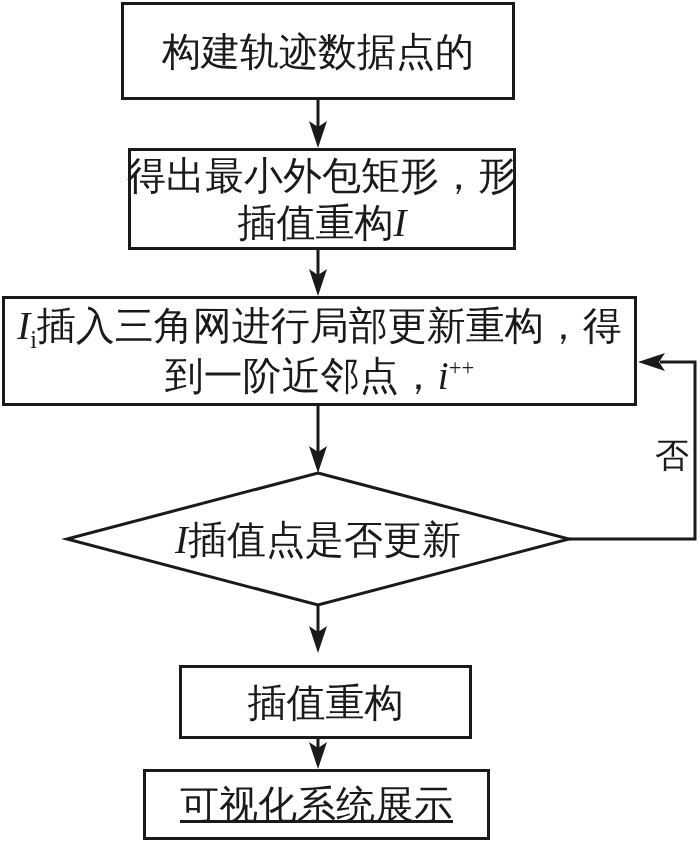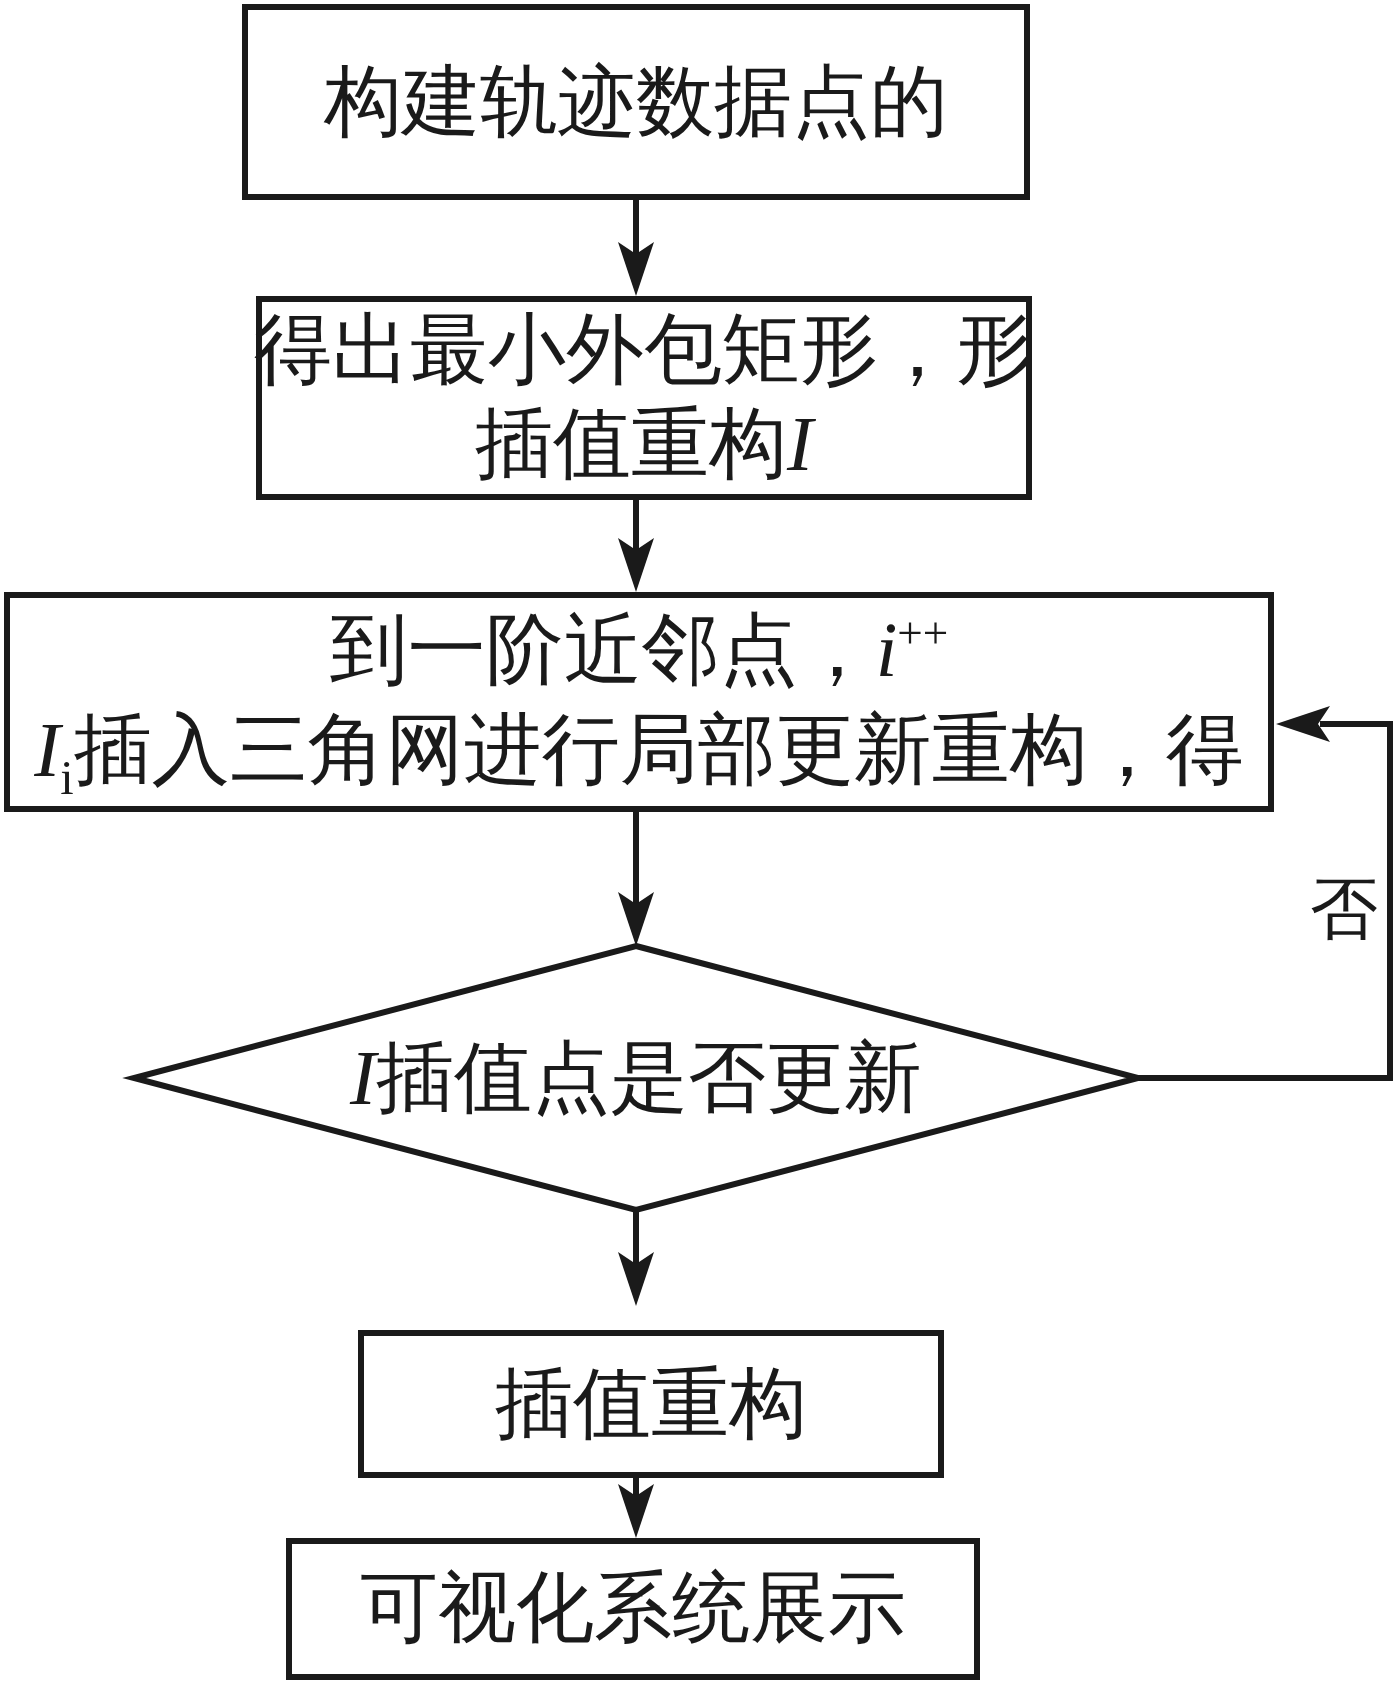--- a/index.html
+++ b/index.html
@@ -86,36 +86,36 @@
 
   <div class="node" style="left:128px; top:148px; width:388px; height:102px;text-align:right;">
     <div>得出最小外包矩形，形</div>
     <div>
       <span>插值重构</span><span class="var">I</span>
     </div>
   </div>
 
   <div class="node box3" style="left:2px; top:296px; width:635px; height:110px;">
     <div>
-      <span>到一阶近邻点，</span><span class="var">i</span><sup class="op">++</sup>
+      <span class="var">I</span><sub class="idx">i</sub><span>插入三角网进行局部更新重构，得</span>
     </div>
     <div>
-      <span class="var">I</span><sub class="idx">i</sub><span>插入三角网进行局部更新重构，得</span>
+      <span>到一阶近邻点，</span><span class="var">i</span><sup class="op">++</sup>
     </div>
   </div>
 
   <div class="diamond-label" style="left:67px; top:473px; width:502px; height:132px;">
     <div>
       <span class="var">I</span><span>插值点是否更新</span>
     </div>
   </div>
 
   <div class="node" style="left:179px; top:653px; width:293px; height:74px;margin-top:12px;">
     <div>插值重构</div>
   </div>
 
-  <div class="node" style="left:143px; top:769px; width:347px; height:71px;">
+  <div class="node" style="left:143px; top:769px; width:347px; height:71px;text-decoration:underline;">
     <div>可视化系统展示</div>
   </div>
 
   <div class="edge-label" style="left:655px; top:439px;">否</div>
 
 </div>
 
 </body></html>

